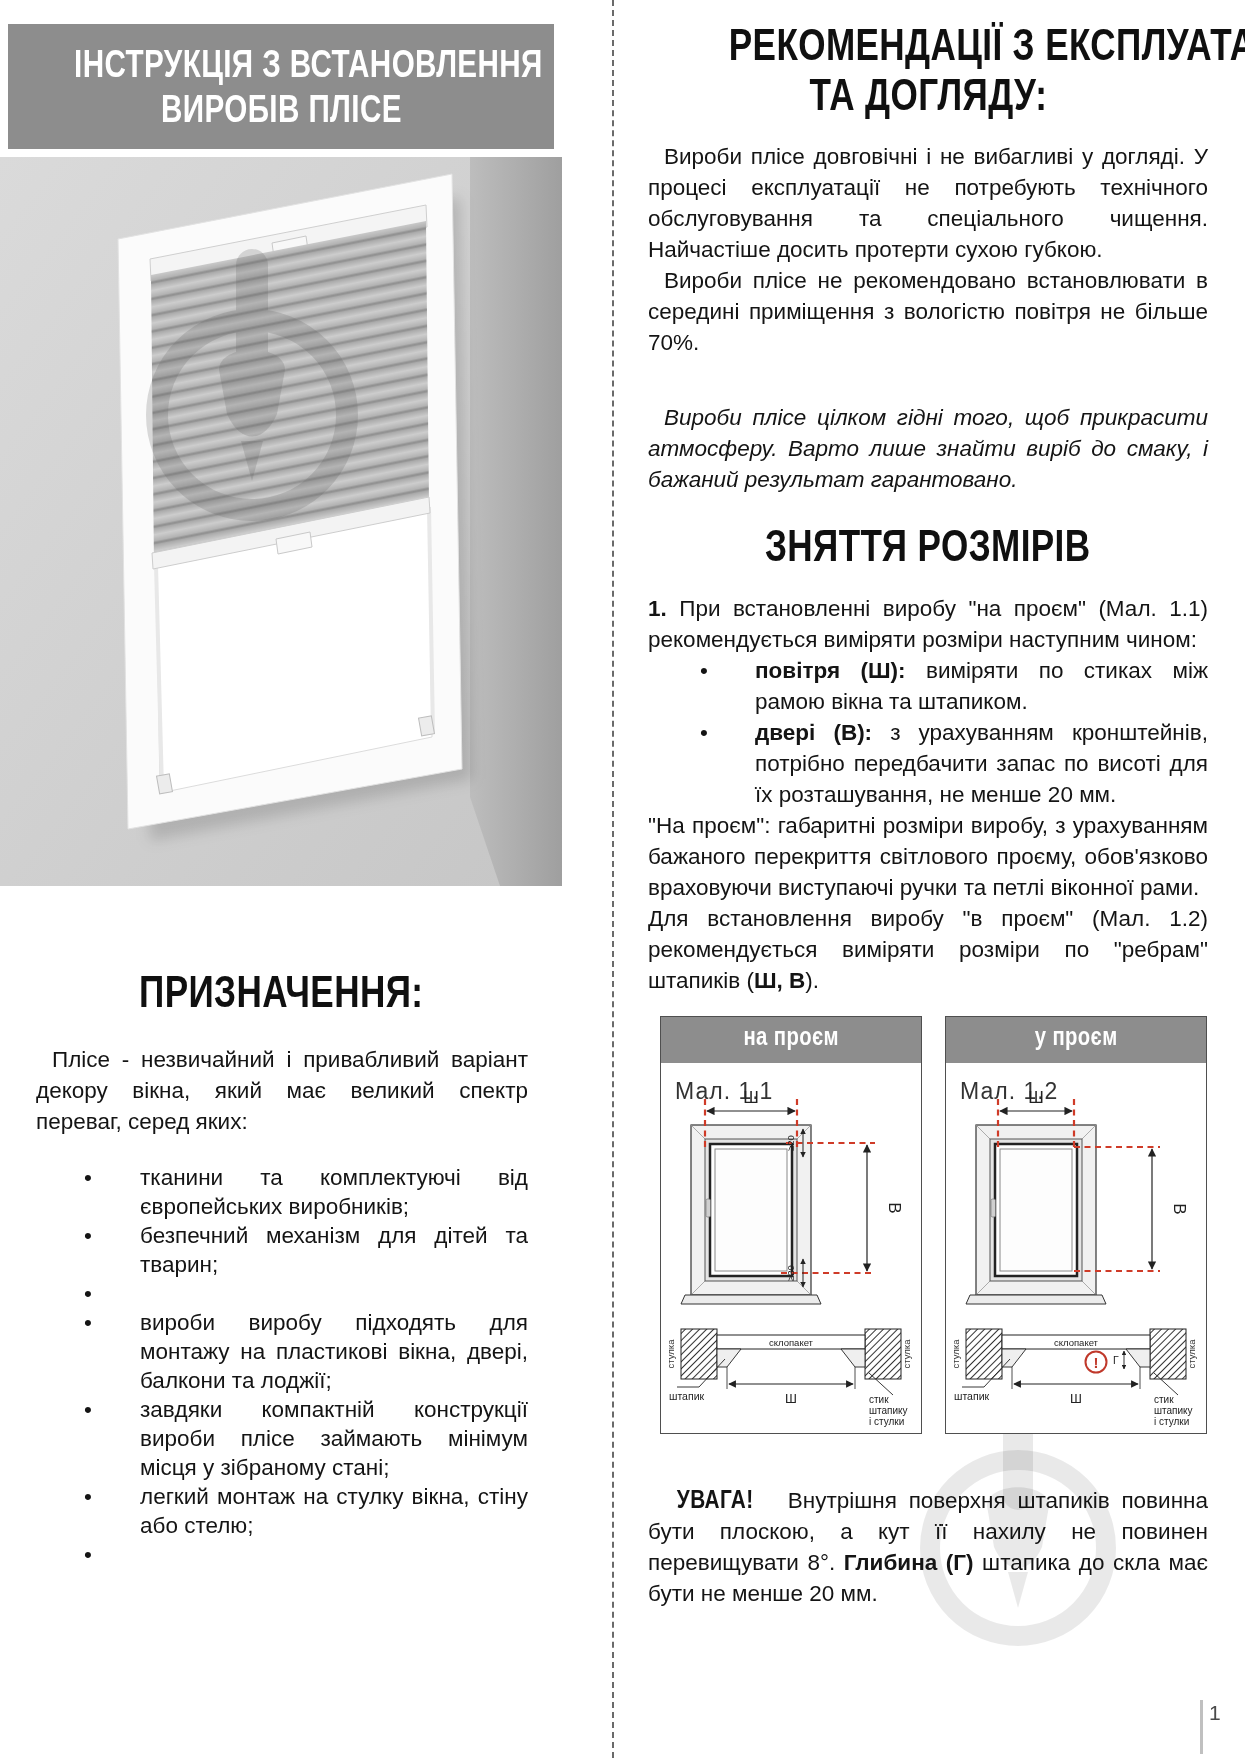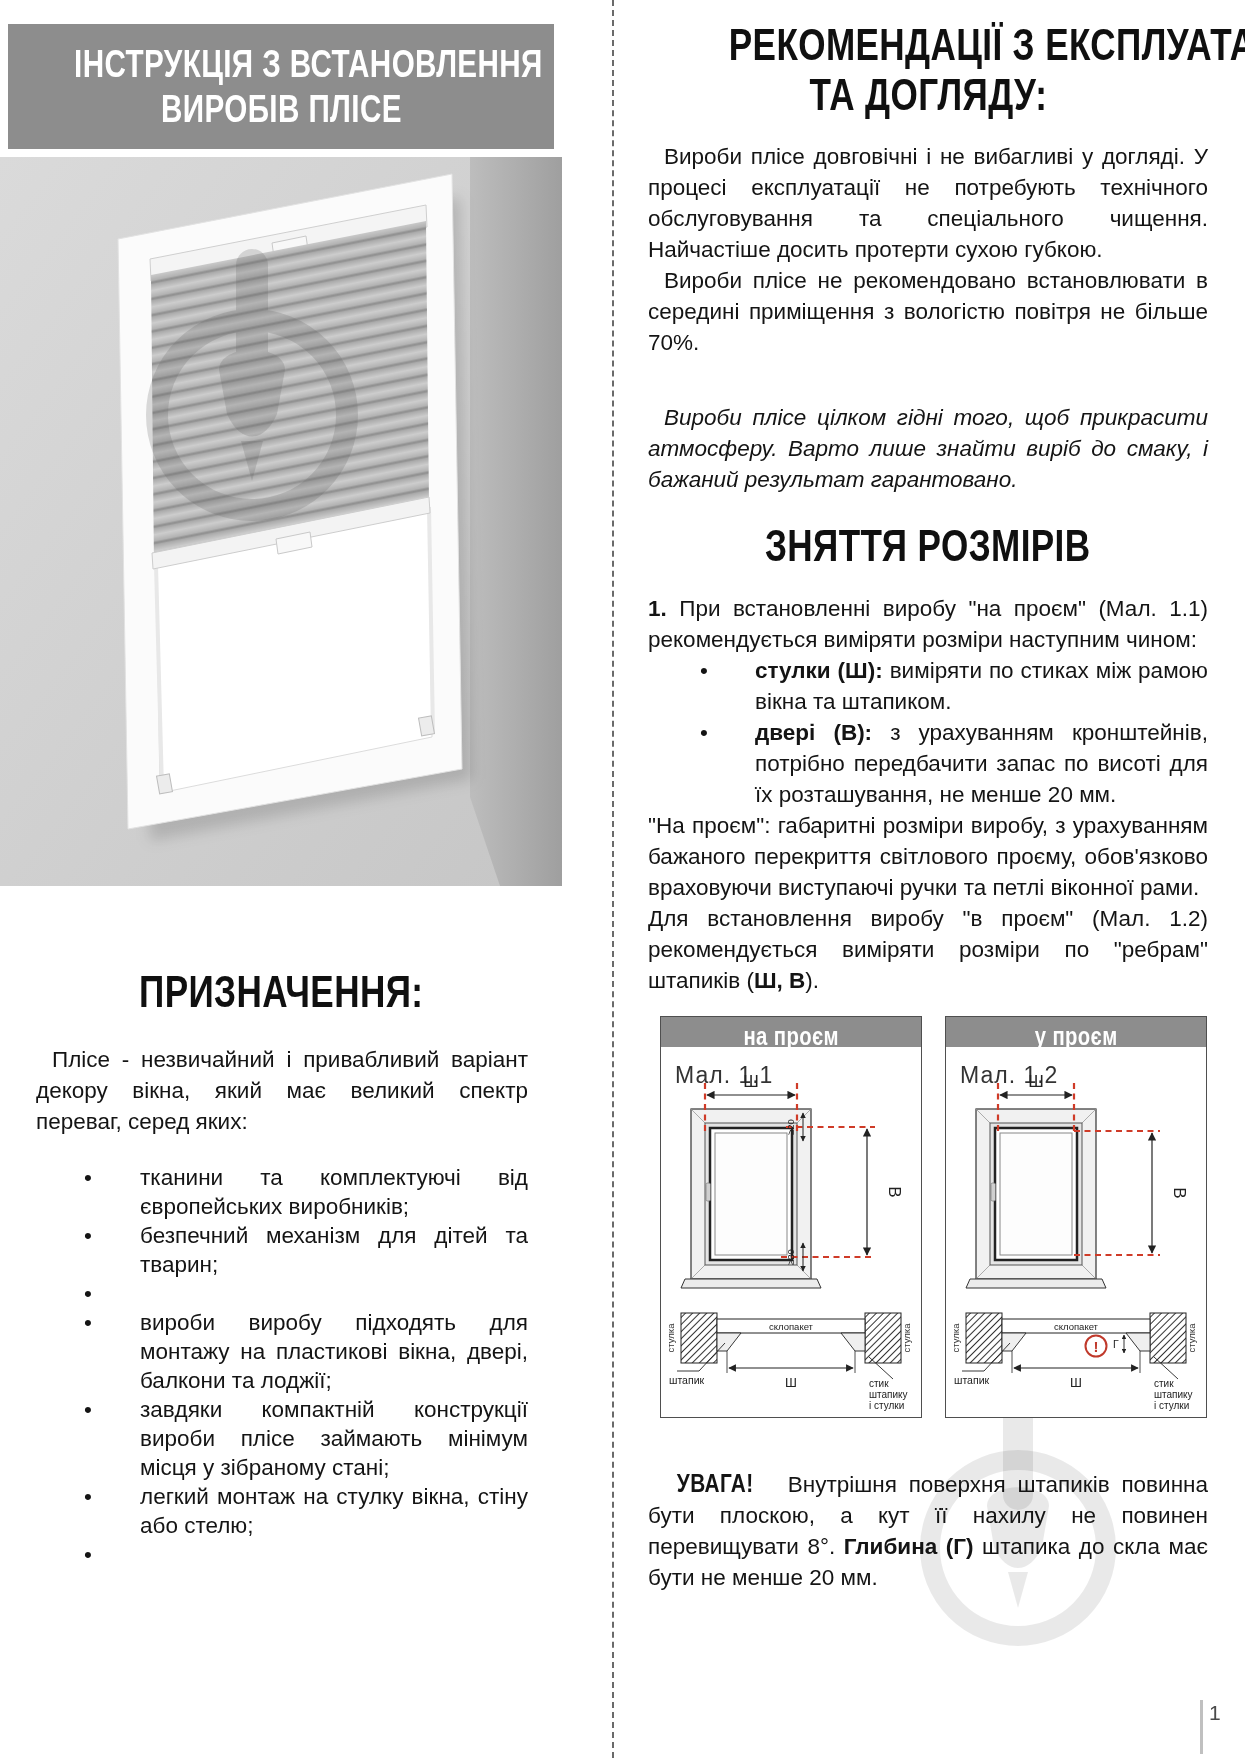--- a/index.html
+++ b/index.html
@@ -32,21 +32,21 @@
   .bitem{display:flex;align-items:flex-start;}
   .bitem .mark{flex:0 0 60px;padding-left:4px;box-sizing:border-box;}
   .left-list{padding-left:80px;padding-right:34px;line-height:29px;font-size:22.5px;text-align:justify;}
   .left-list .btext{flex:1;}
   .right-list .bitem .mark{flex:0 0 55px;padding-left:52px;box-sizing:content-box;width:0;}
   .right-list .bitem{padding-left:0;}
   .right-list .btext{flex:1;}
   
   .diagrams{position:relative;z-index:1;display:flex;gap:23px;margin-left:12px;margin-top:20px;}
   .panel{width:260px;background:#fff;border:1.5px solid #4f4f4f;}
-  .panel-h{background:#8d8d8d;color:#fff;text-align:center;height:30px;line-height:38px;font-size:26px;}
+  .panel-h{background:#8d8d8d;color:#fff;text-align:center;height:46px;line-height:38px;font-size:26px;}
   .panel svg{display:block;}
   svg text{font-family:"Liberation Sans",sans-serif;}
   
   .attention{position:relative;z-index:1;margin-top:50px;}
   .attn-label{display:inline-block;transform:scaleX(0.8);transform-origin:0 50%;
               font-weight:800;font-size:26px;letter-spacing:0.5px;}
   
   .wm-bottom{position:absolute;left:856px;top:1386px;z-index:0;}
   .pageno{position:absolute;left:1200px;top:1700px;display:flex;align-items:flex-start;gap:6px;}
   .pageno .bar{display:inline-block;width:3px;height:54px;background:#c0c0c0;}
@@ -173,21 +173,21 @@
 
     <div class="center h-measure">
       <span class="cond h-big">ЗНЯТТЯ РОЗМІРІВ</span>
     </div>
 
     <p class="txt stepgap" style="margin-bottom:0;"><b>1.</b> <span>При встановленні виробу "на проєм" (Мал. 1.1) рекомендується виміряти розміри наступним чином:</span></p>
 
     <div class="right-list">
       <div class="bitem txt">
         <span class="mark">•</span>
-        <div class="btext"><b>стулки (Ш):</b> <span>виміряти по стиках між рамою вікна та штапиком.</span></div>
+        <div class="btext"><b>повітря (Ш):</b> <span>виміряти по стиках між рамою вікна та штапиком.</span></div>
       </div>
       <div class="bitem txt">
         <span class="mark">•</span>
         <div class="btext"><b>двері (В):</b> <span>з урахуванням кронштейнів, потрібно передбачити запас по висоті для їх розташування, не менше 20 мм.</span></div>
       </div>
     </div>
 
     <p class="txt mt0">"На проєм": габаритні розміри виробу, з урахуванням бажаного перекриття світлового проєму, обов'язково враховуючи виступаючі ручки та петлі віконної рами.</p>
     <p class="txt mt0"><span>Для встановлення виробу "в проєм" (Мал. 1.2) рекомендується виміряти розміри по "ребрам" штапиків (</span><b>Ш, В</b><span>).</span></p>
 

